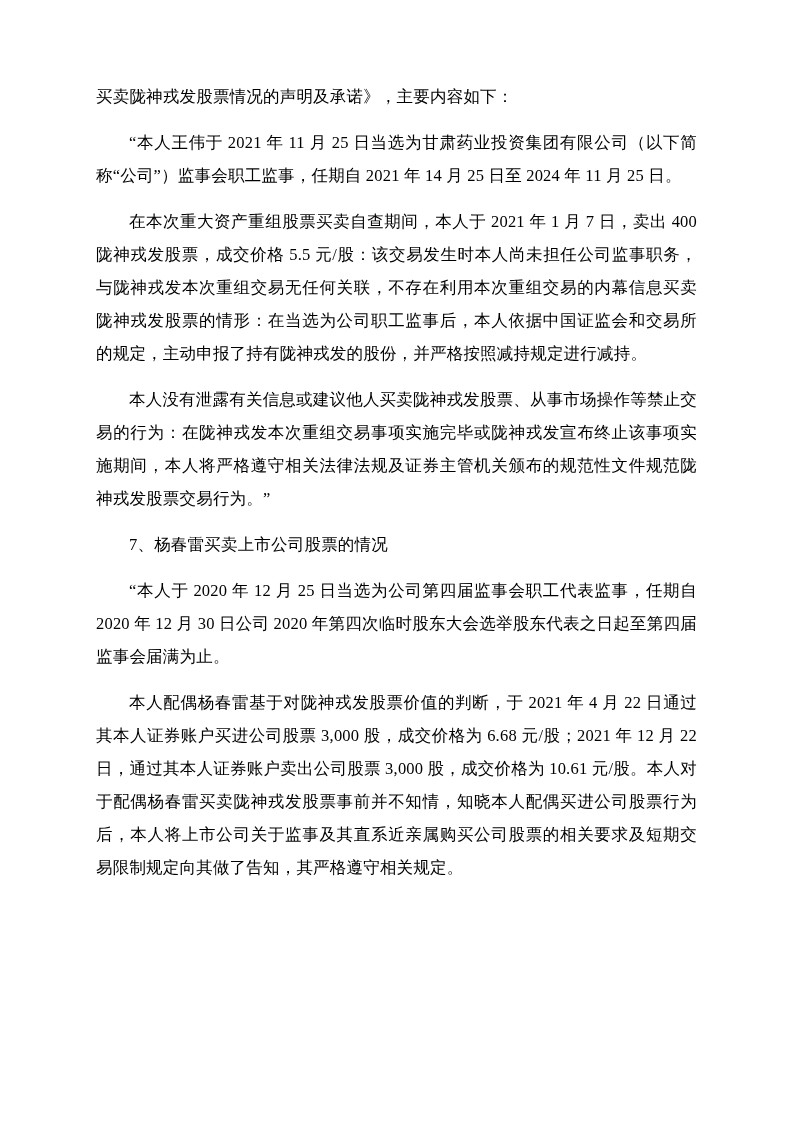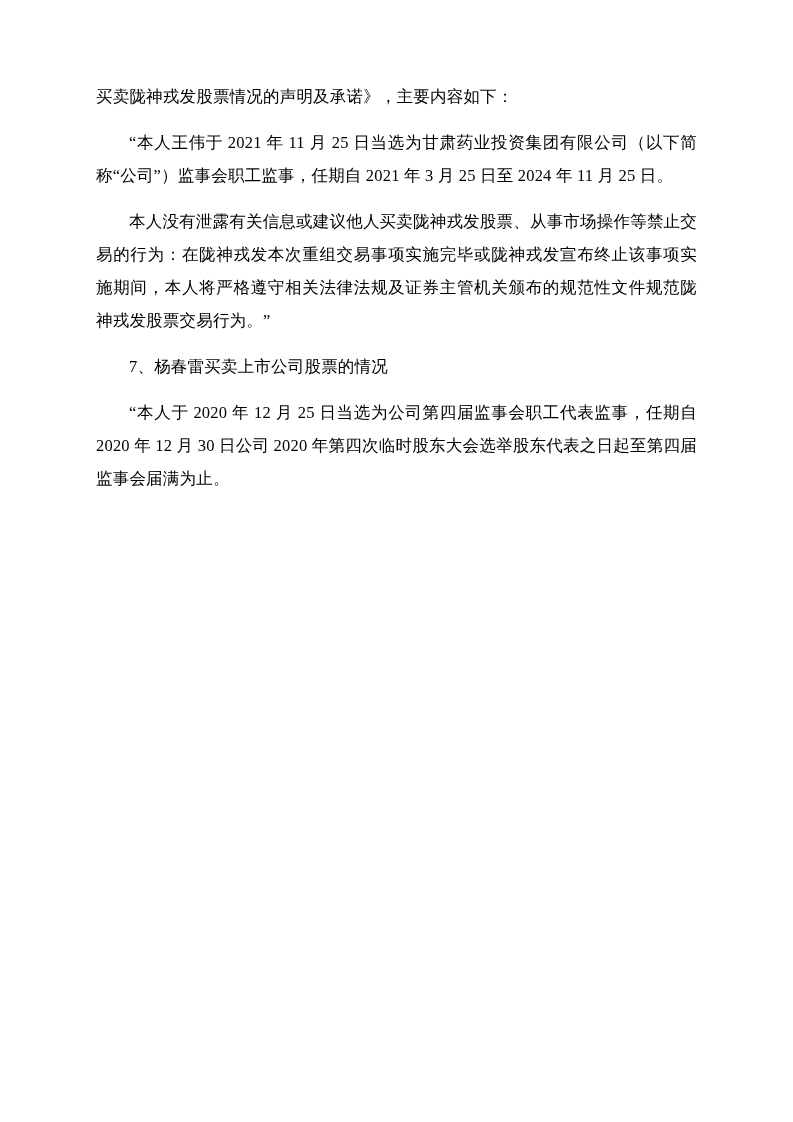--- a/index.html
+++ b/index.html
@@ -37,18 +37,20 @@
     text-indent: 2em;
     font-weight: normal;
   }
 </style>
 </head>
 <body>
 
 <div class="page">
   <div class="doc-body">
     <p class="continuation">买卖陇神戎发股票情况的声明及承诺》，主要内容如下：</p>
-    <p class="indent">“本人王伟于 2021 年 11 月 25 日当选为甘肃药业投资集团有限公司（以下简称“公司”）监事会职工监事，任期自 2021 年 3 月 25 日至 2024 年 11 月 25 日。</p>
+    <p class="indent">“本人王伟于 2021 年 11 月 25 日当选为甘肃药业投资集团有限公司（以下简称“公司”）监事会职工监事，任期自 2021 年 14 月 25 日至 2024 年 11 月 25 日。</p>
+    <p class="indent">在本次重大资产重组股票买卖自查期间，本人于 2021 年 1 月 7 日，卖出 400 陇神戎发股票，成交价格 5.5 元/股：该交易发生时本人尚未担任公司监事职务，与陇神戎发本次重组交易无任何关联，不存在利用本次重组交易的内幕信息买卖陇神戎发股票的情形：在当选为公司职工监事后，本人依据中国证监会和交易所的规定，主动申报了持有陇神戎发的股份，并严格按照减持规定进行减持。</p>
     <p class="indent">本人没有泄露有关信息或建议他人买卖陇神戎发股票、从事市场操作等禁止交易的行为：在陇神戎发本次重组交易事项实施完毕或陇神戎发宣布终止该事项实施期间，本人将严格遵守相关法律法规及证券主管机关颁布的规范性文件规范陇神戎发股票交易行为。”</p>
     <p class="heading">7、杨春雷买卖上市公司股票的情况</p>
     <p class="indent">“本人于 2020 年 12 月 25 日当选为公司第四届监事会职工代表监事，任期自 2020 年 12 月 30 日公司 2020 年第四次临时股东大会选举股东代表之日起至第四届监事会届满为止。</p>
+    <p class="indent">本人配偶杨春雷基于对陇神戎发股票价值的判断，于 2021 年 4 月 22 日通过其本人证券账户买进公司股票 3,000 股，成交价格为 6.68 元/股；2021 年 12 月 22 日，通过其本人证券账户卖出公司股票 3,000 股，成交价格为 10.61 元/股。本人对于配偶杨春雷买卖陇神戎发股票事前并不知情，知晓本人配偶买进公司股票行为后，本人将上市公司关于监事及其直系近亲属购买公司股票的相关要求及短期交易限制规定向其做了告知，其严格遵守相关规定。</p>
   </div>
 </div>
 
 </body></html>

